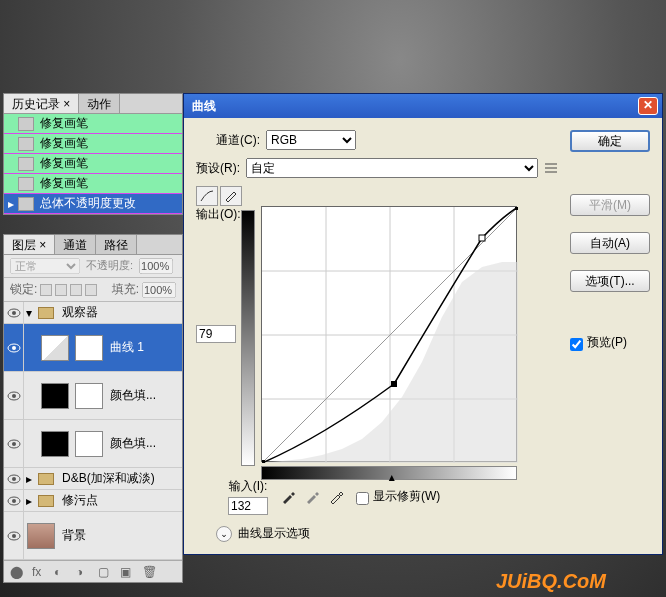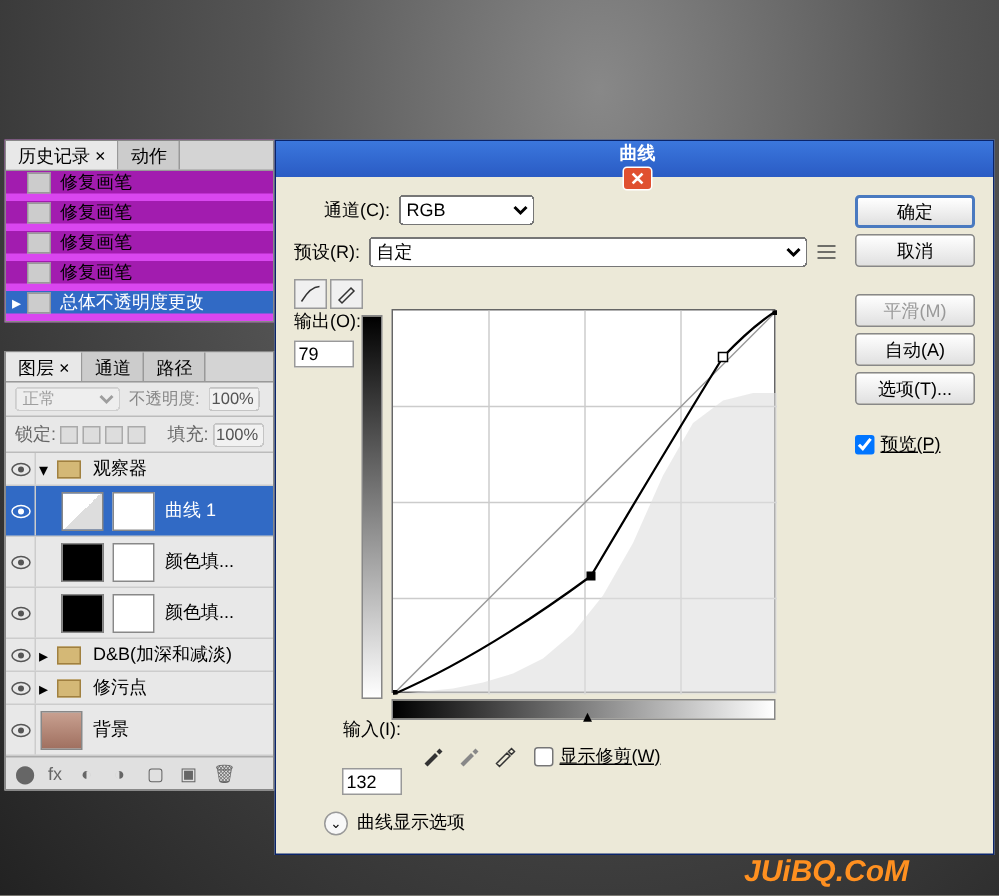--- a/index.html
+++ b/index.html
@@ -1,77 +1,77 @@
 <!DOCTYPE html>
 <html><head>
 <meta charset="utf-8">
 <style>
 * { box-sizing: border-box; margin: 0; padding: 0; font-family: "Microsoft YaHei", SimSun, sans-serif; font-size: 12px; }
 body { background: #333; position: relative; width: 666px; height: 597px; overflow: hidden; }
 
 .bg-image { position: absolute; top: 0; left: 0; width: 666px; height: 597px; background: radial-gradient(ellipse at 60% 10%, #888 0%, #555 40%, #222 100%); }
 
 
-.history-panel { position: absolute; top: 93px; left: 3px; width: 180px; background: #a21caf; border: 1px solid #888; }
+.history-panel { position: absolute; top: 93px; left: 3px; width: 180px; background: #86efac; border: 1px solid #888; }
 .panel-tabs { background: #d4d4d4; display: flex; height: 20px; border-bottom: 1px solid #999; }
 .panel-tab { padding: 2px 8px; border-right: 1px solid #999; background: #e8e8e8; }
 .panel-tab.inactive { background: #ccc; }
-.history-item { display: flex; align-items: center; height: 20px; padding: 0 4px; border-bottom: 5px solid #d946ef; }
+.history-item { display: flex; align-items: center; height: 20px; padding: 0 4px; border-bottom: 1px solid #d946ef; }
 .history-item.selected { background: #316ac5; color: #fff; }
 .history-icon { width: 16px; height: 14px; margin-right: 6px; background: #ccc; border: 1px solid #999; }
 .history-marker { width: 10px; }
 
 
 .layers-panel { position: absolute; top: 234px; left: 3px; width: 180px; background: #e8e8e8; border: 1px solid #888; }
 .layer-controls { padding: 3px 6px; display: flex; gap: 6px; border-bottom: 1px solid #bbb; }
 .layer-controls select { width: 70px; font-size: 11px; }
 .layer-controls-label { font-size: 11px; color: #888; }
 .layer-input { width: 34px; font-size: 11px; }
 .lock-row { padding: 3px 6px; font-size: 11px; color: #666; border-bottom: 1px solid #bbb; display: flex; align-items: center; gap: 3px; }
 .lock-icon { width: 12px; height: 12px; background: #ddd; border: 1px solid #aaa; }
-.layer-item { display: flex; align-items: center; height: 34px; border-bottom: 1px solid #ccc; }
+.layer-item { display: flex; align-items: center; height: 48px; border-bottom: 1px solid #ccc; }
 .layer-item.group { height: 22px; }
 .layer-eye { width: 20px; text-align: center; border-right: 1px solid #ccc; height: 100%; display: flex; align-items: center; justify-content: center; }
 .layer-eye svg { width: 14px; height: 10px; }
 .layer-thumb { width: 28px; height: 26px; margin: 0 3px; border: 1px solid #888; background: #fff; }
 .layer-thumb.black { background: #000; }
 .layer-thumb.eye-img { background: linear-gradient(#c8a090, #a07060); }
 .layer-item.selected { background: #316ac5; color: #fff; }
 .layer-name { padding-left: 4px; }
 .folder-icon { width: 16px; height: 12px; background: #d4b876; margin: 0 4px; border: 1px solid #a08040; }
 .layers-footer { height: 22px; background: #e0e0e0; border-top: 1px solid #aaa; display: flex; align-items: center; padding: 0 6px; gap: 8px; }
 .footer-icon { width: 14px; height: 14px; color: #666; }
 
 
 .curves-dialog { position: absolute; top: 93px; left: 183px; width: 480px; background: #ece9d8; border: 1px solid #0a246a; }
-.dialog-titlebar { height: 24px; background: linear-gradient(#3b77dd, #2a5bc4); color: #fff; display: flex; align-items: center; padding: 0 4px 0 8px; font-weight: bold; flex-direction: column; }
+.dialog-titlebar { height: 24px; background: linear-gradient(#3b77dd, #2a5bc4); color: #fff; display: flex; align-items: center; padding: 0 4px 0 8px; font-weight: bold; }
 .dialog-titlebar .title { flex: 1; }
 .close-btn { width: 20px; height: 18px; background: #e05030; border: 1px solid #fff; color: #fff; text-align: center; line-height: 14px; border-radius: 3px; cursor: pointer; }
 .dialog-body { padding: 12px; display: flex; gap: 12px; }
 .dialog-main { flex: 1; }
-.dialog-side { width: 80px; display: flex; flex-direction: column; gap: 4px; }
+.dialog-side { width: 80px; display: flex; flex-direction: column; gap: 16px; }
 .ps-button { height: 22px; border: 1px solid #888; background: linear-gradient(#fff,#e0e0e0); border-radius: 3px; cursor: pointer; }
 .ps-button.default { border: 2px solid #4a7ac0; }
 .row { display: flex; align-items: center; gap: 6px; margin-bottom: 8px; }
 .row label { white-space: nowrap; }
 select.preset { flex: 1; height: 20px; }
 select.channel { width: 90px; height: 20px; }
 .tool-btns { display: flex; gap: 2px; margin-right: 6px; }
 .tool-btn { width: 22px; height: 20px; border: 1px solid #999; background: #f0f0f0; display: flex; align-items: center; justify-content: center; }
 .curve-area { display: flex; }
 .gradient-v { width: 14px; height: 256px; background: linear-gradient(#000, #fff); border: 1px solid #888; margin-top: 4px; }
 .graph-wrap { margin-left: 6px; }
 .curve-graph { width: 256px; height: 256px; border: 1px solid #666; background: #fff; position: relative; }
 .curve-graph svg { position: absolute; top: 0; left: 0; }
 .gradient-h { width: 256px; height: 14px; background: linear-gradient(90deg, #000, #fff); border: 1px solid #888; margin-top: 4px; margin-left: 6px; }
 .io-input { width: 40px; height: 18px; border: 1px solid #999; padding: 0 2px; }
 .sampler-row { display: flex; align-items: center; gap: 12px; margin-top: 8px; margin-left: 32px; }
 .sampler { display: flex; gap: 8px; }
 .sampler svg { width: 16px; height: 16px; }
-.checkbox-row { display: flex; align-items: center; gap: 4px; text-decoration: underline; }
+.checkbox-row { display: flex; align-items: flex-end; gap: 4px; }
 .expand-row { display: flex; align-items: center; gap: 6px; margin-top: 10px; margin-left: 20px; }
 .chevron { width: 16px; height: 16px; border: 1px solid #999; border-radius: 50%; background: #f8f8f8; display: flex; align-items: center; justify-content: center; font-size: 9px; }
 .menu-icon { width: 14px; height: 12px; }
 .watermark { position: absolute; bottom: 4px; right: 60px; color: #ff9020; font-size: 20px; font-weight: bold; font-style: italic; }
 </style>
 </head>
 <body>
 
 <div class="bg-image"></div>
 
@@ -246,21 +246,21 @@
               </svg>
             </div>
           <div class="tool-btn">
               <svg width="16" height="14" viewBox="0 0 16 14">
                 <path d="M3 11 L11 3 L13 5 L5 13 Z" fill="none" stroke="#333"></path>
               </svg>
             </div>
         </div>
       </div>
       <div class="curve-area">
-        <div style="display:flex;flex-direction:column;justify-content:flex-start">
+        <div style="display:flex;flex-direction:column;justify-content:space-between">
           <label style="margin-bottom:4px">输出(O):</label>
           <input class="io-input" value="79" style="">
           <div style="height:30px"></div>
         </div>
         <div class="gradient-v"></div>
         <div class="graph-wrap">
           <div class="curve-graph">
             <svg width="256" height="256" viewBox="0 0 256 256">
               <line x1="64" y1="0" x2="64" y2="256" stroke="#ccc"></line>
                 <line x1="128" y1="0" x2="128" y2="256" stroke="#ccc"></line>
@@ -280,21 +280,21 @@
           <div style="display:flex;align-items:center">
             <div style="width:0"></div>
             <div class="gradient-h" style="margin-left:0"></div>
           </div>
           <div style="position:relative;margin-left:0;margin-top:-10px">
               <span style="position:absolute;left:128px">▴</span>
             </div>
         </div>
       </div>
       <div class="sampler-row">
-        <div style="display:flex;flex-direction:column;align-items:center;gap:17px">
+        <div style="display:flex;flex-direction:column;align-items:center;gap:2px">
           <label>输入(I):</label>
           <input class="io-input" value="132" style="">
         </div>
         <div class="sampler">
           <svg viewBox="0 0 16 16">
               <path d="M3 13 L10 6 L12 8 L5 15 Z M11 5 L13 3 L15 5 L13 7 Z" fill="#333"></path>
             </svg>
           <svg viewBox="0 0 16 16">
               <path d="M3 13 L10 6 L12 8 L5 15 Z M11 5 L13 3 L15 5 L13 7 Z" fill="#888"></path>
             </svg>
@@ -307,21 +307,20 @@
           <label>显示修剪(W)</label>
         </div>
       </div>
       <div class="expand-row">
         <div class="chevron">⌄</div>
         <span>曲线显示选项</span>
       </div>
     </div>
     <div class="dialog-side">
       <button class="ps-button default">确定</button>
-      <button class="ps-button">取消</button>
       <div style="height:10px"></div>
       <button class="ps-button" disabled="" style="color:#999">平滑(M)</button>
       <button class="ps-button">自动(A)</button>
       <button class="ps-button">选项(T)...</button>
       <div style="height:10px"></div>
       <div class="checkbox-row">
         <input type="checkbox" checked="" style="">
         <label>预览(P)</label>
       </div>
     </div>

